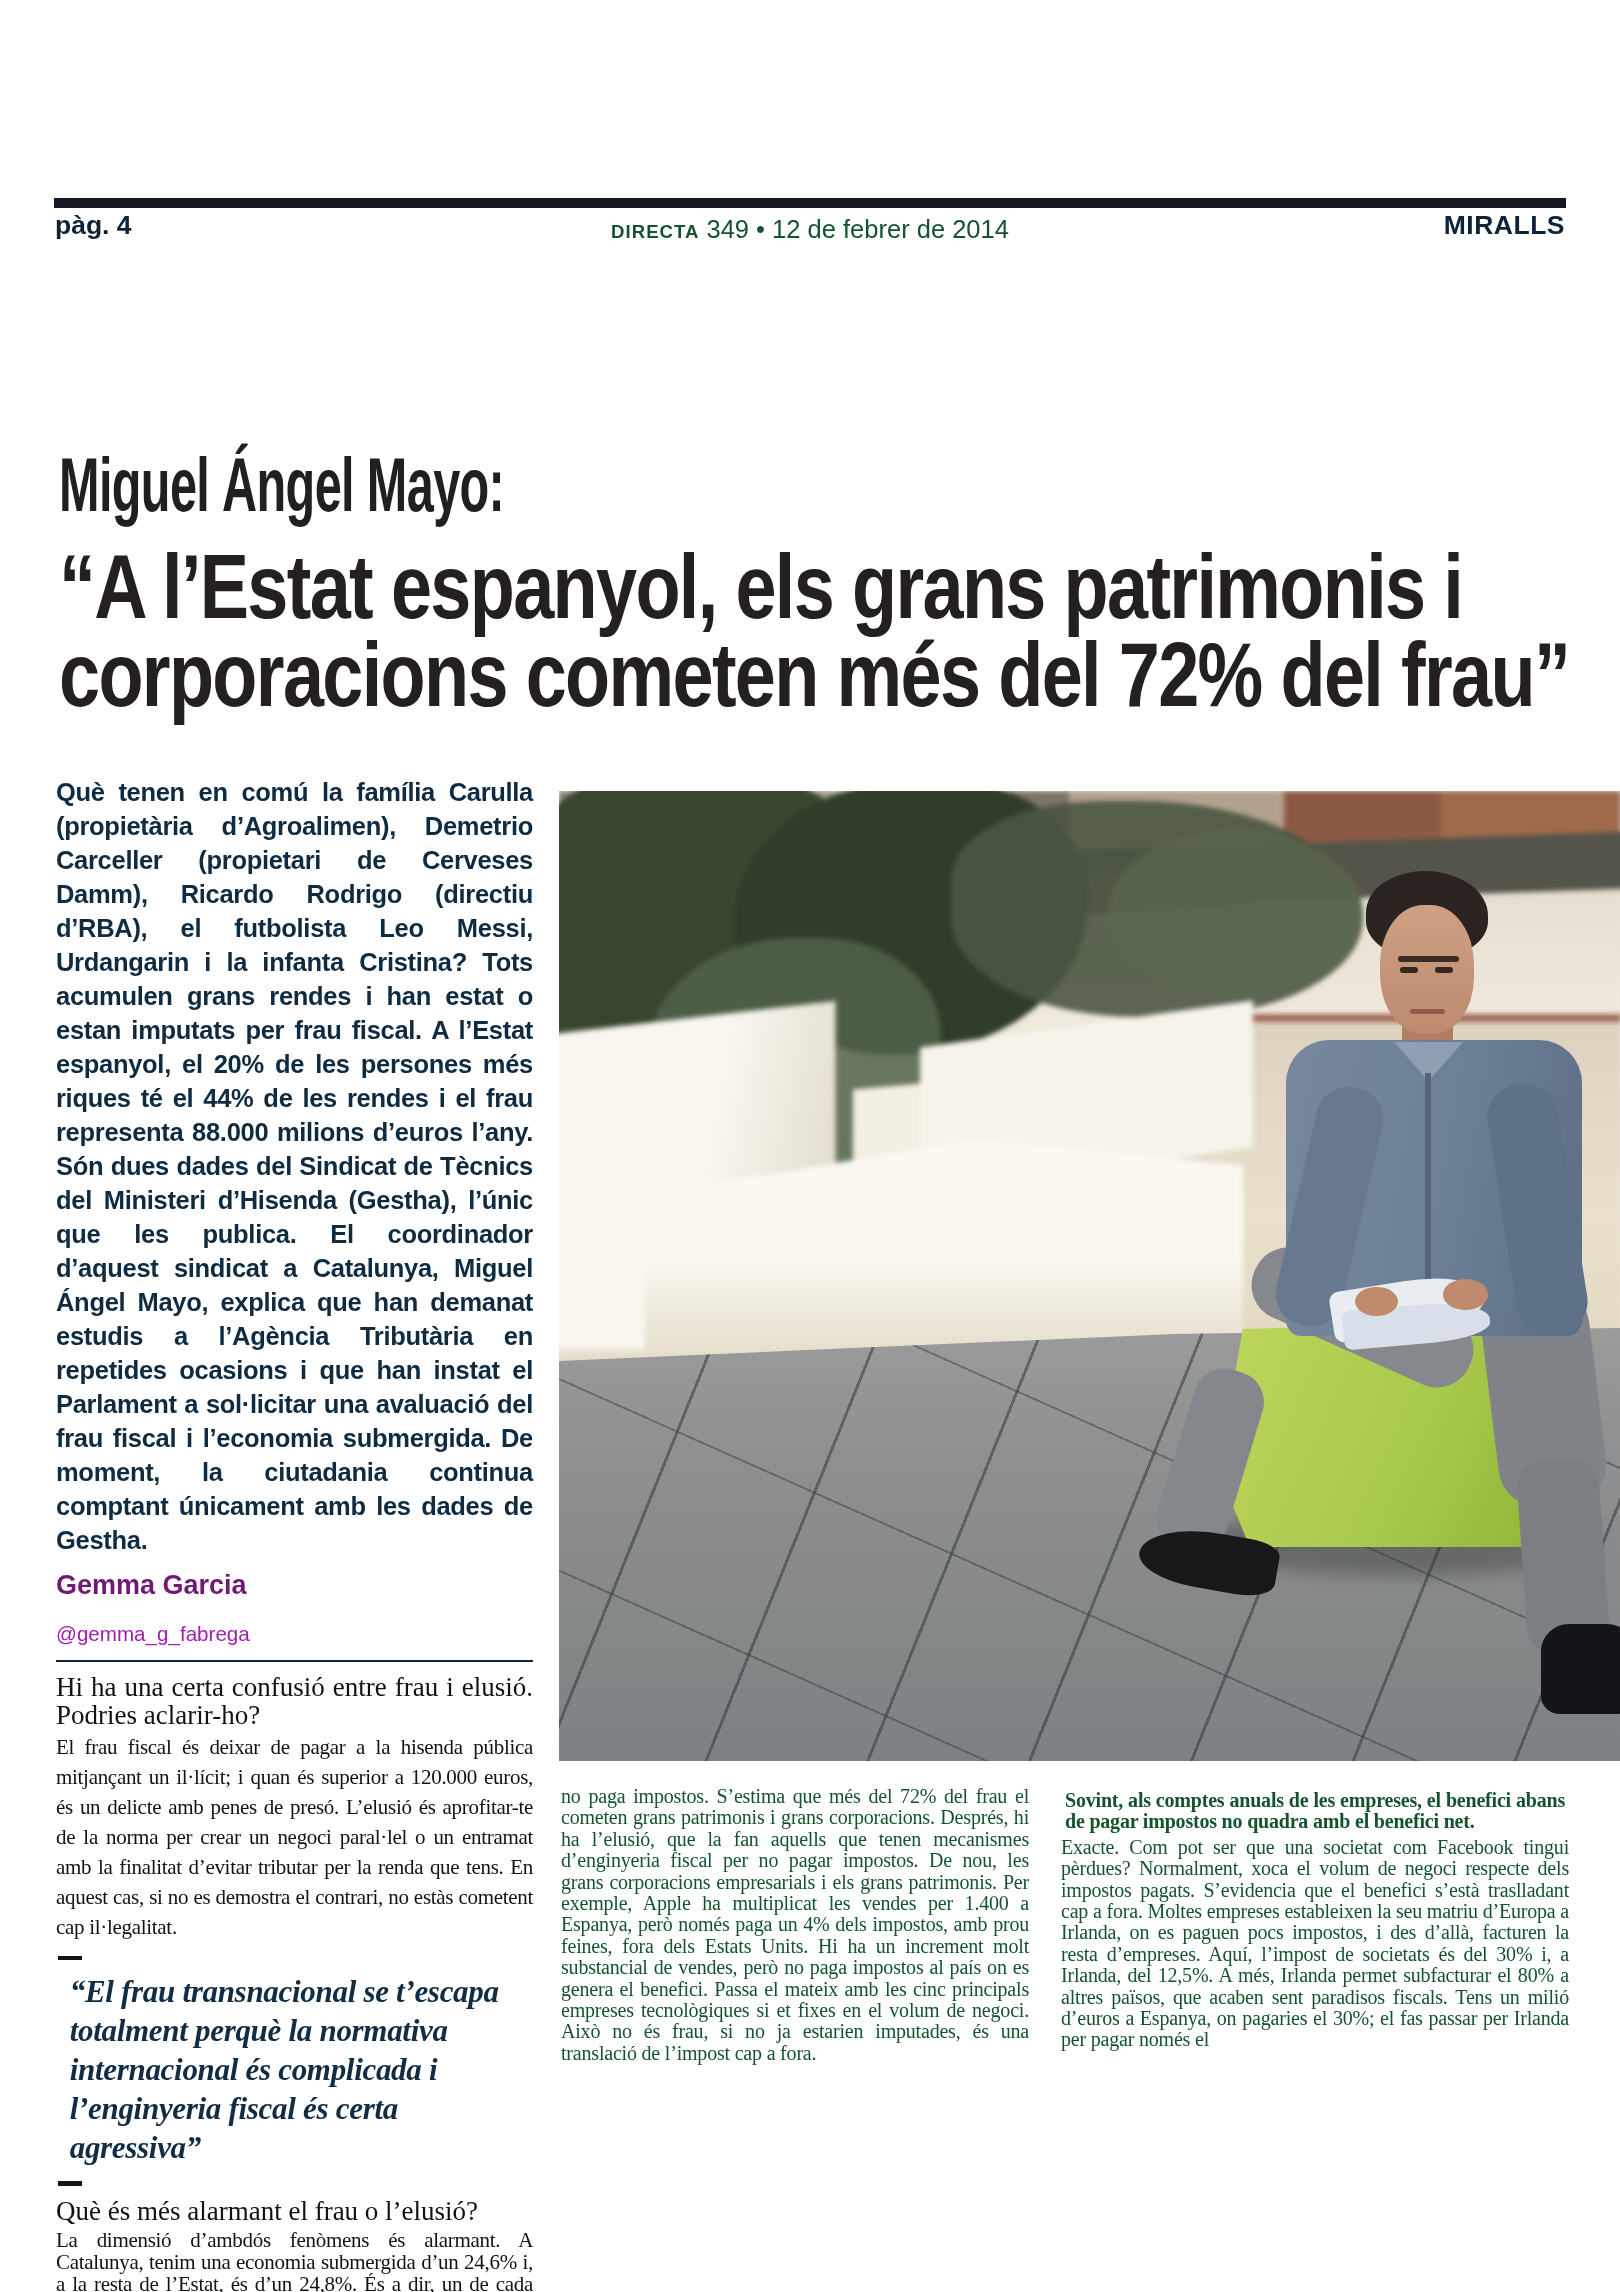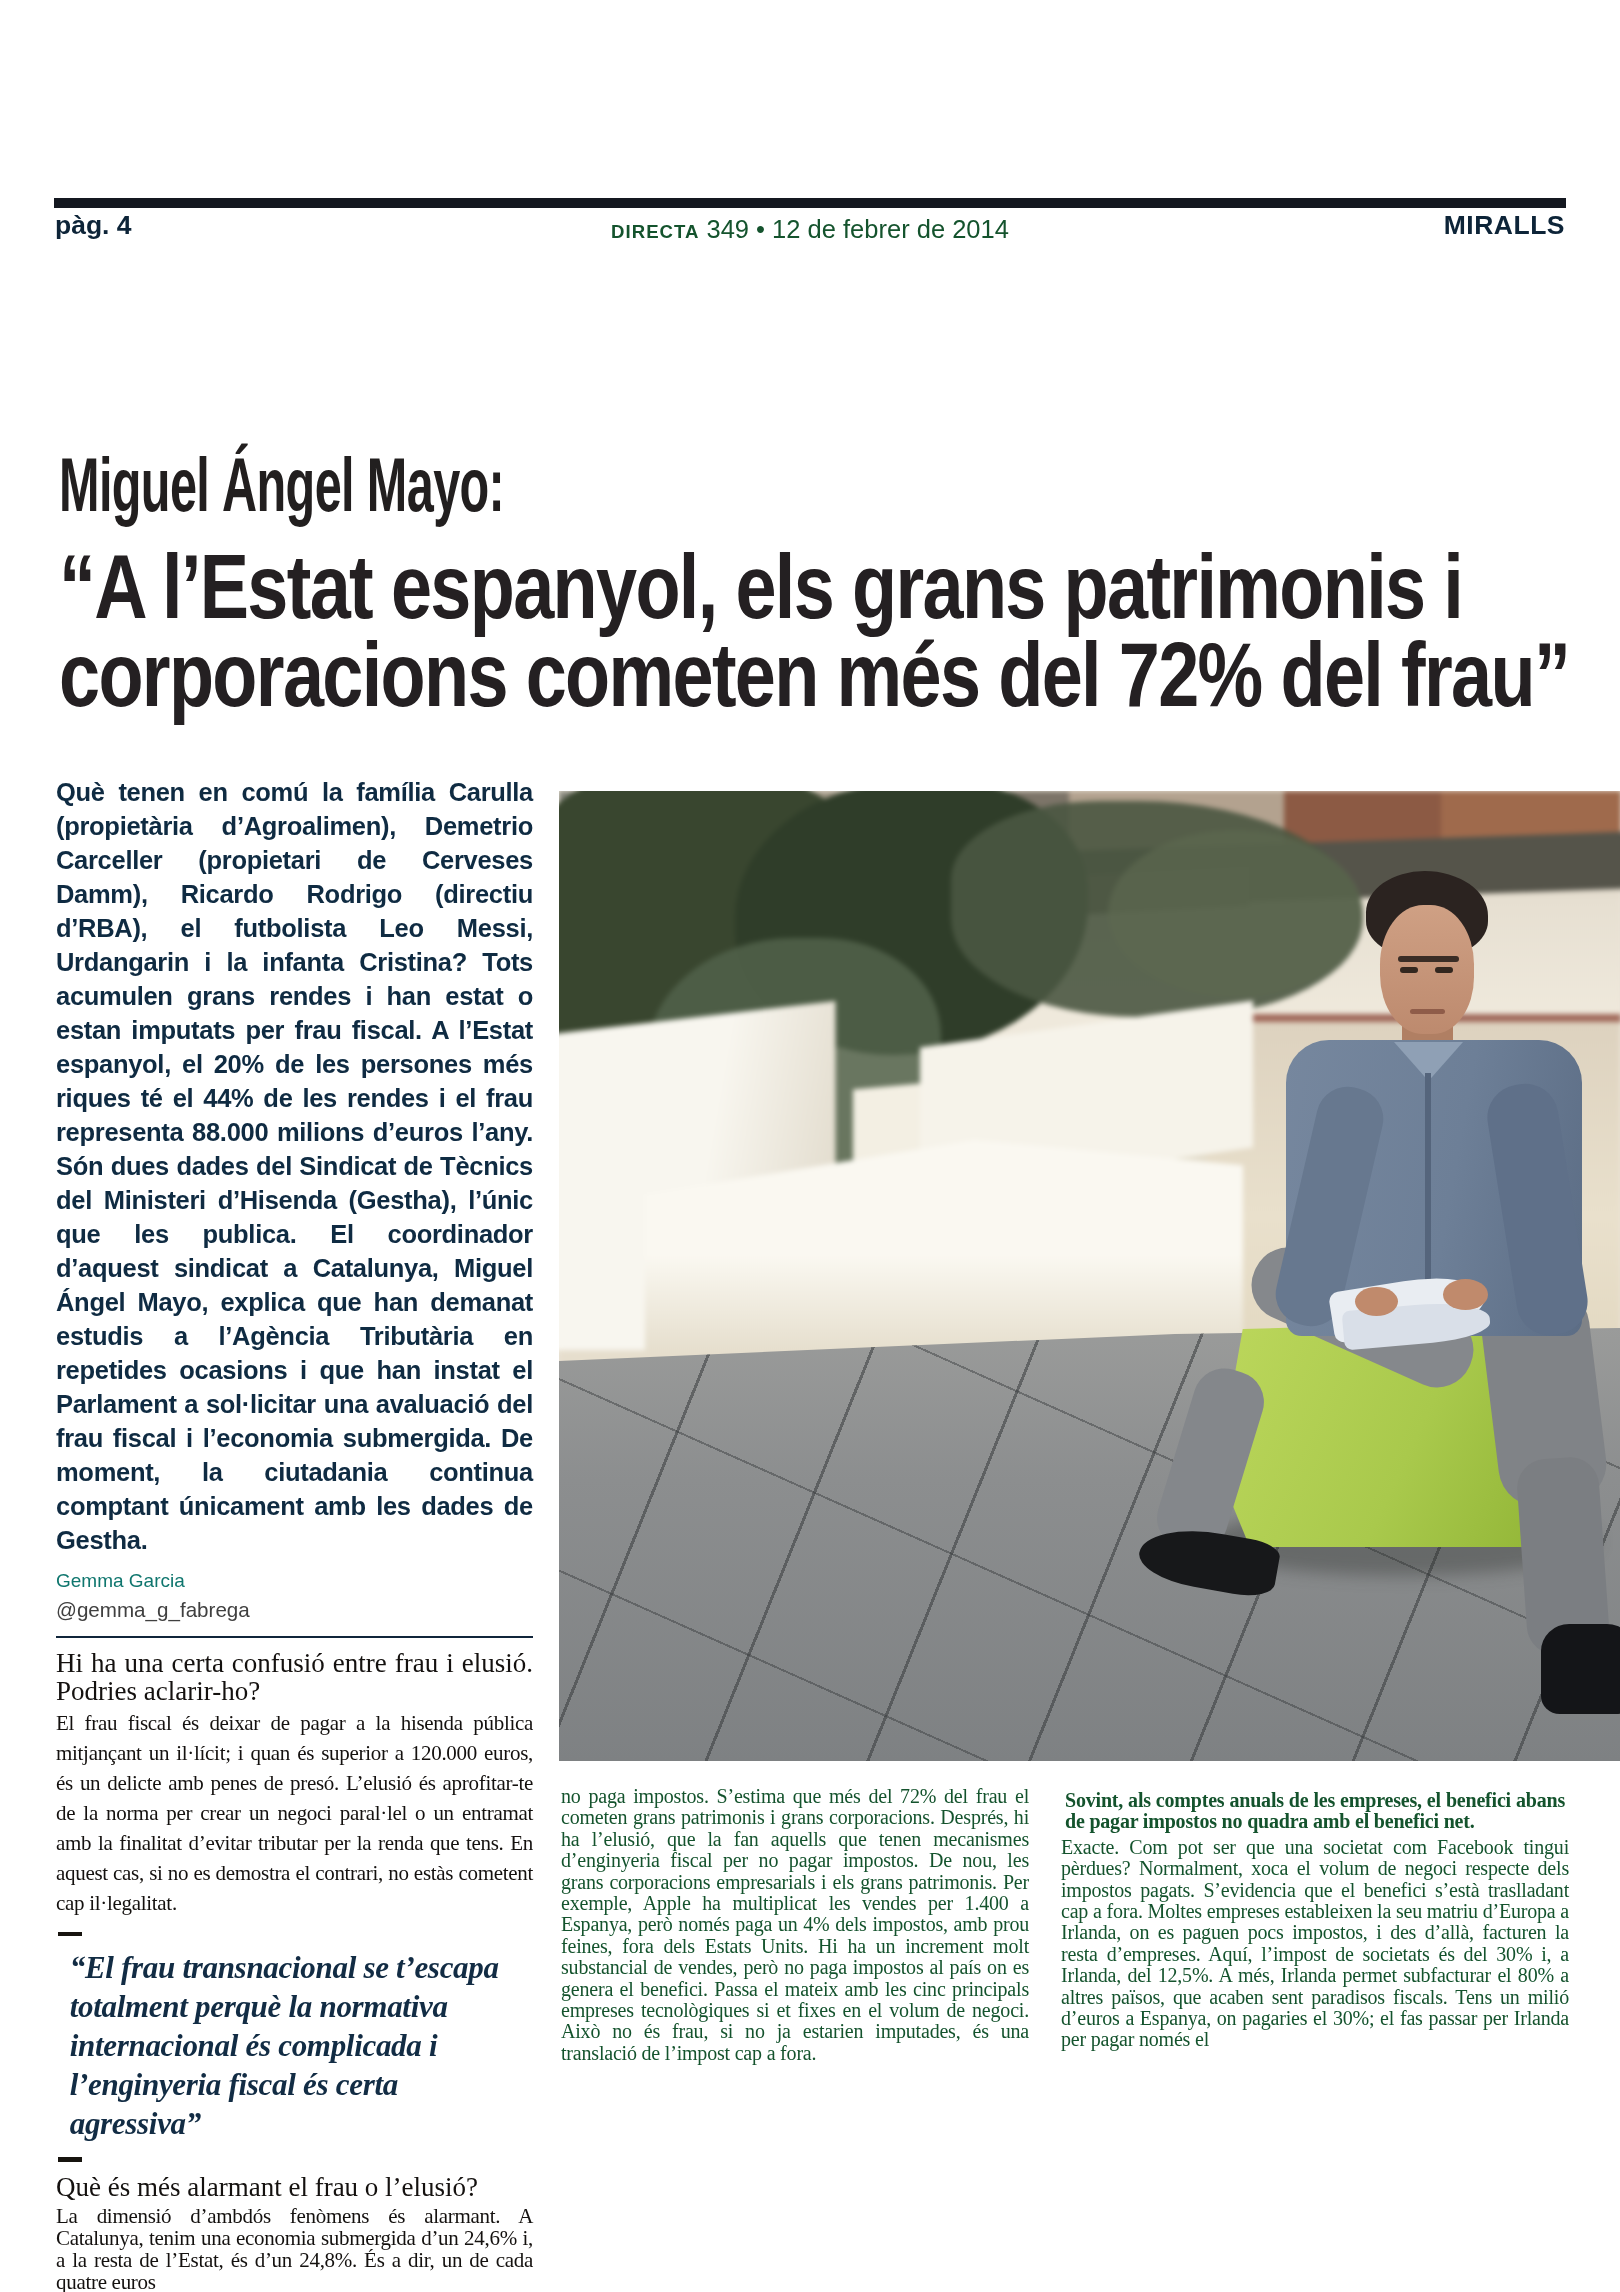--- a/index.html
+++ b/index.html
@@ -18,22 +18,22 @@
   .hl-name{font-size:76px;font-weight:bold;color:#221f1f;white-space:nowrap;
            transform:scaleX(.64);transform-origin:0 0;letter-spacing:-1px;line-height:84px;}
   .hl-quote{position:absolute;left:0;top:100px;font-weight:bold;color:#242022;font-size:90px;
             line-height:88px;white-space:nowrap;transform:scaleX(.82);transform-origin:0 0;letter-spacing:-2px;}
 
   
   .leftcol{position:absolute;left:56px;top:775px;width:477px;}
   .intro{font-size:25.5px;line-height:34px;font-weight:bold;color:#0f2b42;
          text-align:justify;letter-spacing:-0.3px;}
   .byline{margin-top:12.7px;}
-  .byline-name{font-size:19px;font-weight:normal;color:#0f766e;}
-  .byline-handle{font-size:20.6px;color:#404040;margin-top:6px;}
+  .byline-name{font-size:27px;font-weight:bold;color:#701a75;}
+  .byline-handle{font-size:20.6px;color:#a21caf;margin-top:21px;}
   .rule{border:none;border-top:2px solid #10253a;margin:14.7px 0 0 0;}
   .serif{font-family:"Liberation Serif",serif;color:#14110f;}
   .q{font-weight:normal;font-size:27px;line-height:27.4px;margin-top:11.8px;text-align:justify;}
   .a1{font-size:21px;line-height:30px;text-align:justify;margin-top:2.9px;letter-spacing:-0.3px;}
   .dash{width:23.5px;height:4.9px;background:#17140f;margin:13.7px 0 11.8px 2px;}
   .pullquote{font-family:"Liberation Serif",serif;font-style:italic;font-weight:bold;
              font-size:31px;line-height:39px;color:#122c44;padding-left:13.7px;letter-spacing:-0.3px;}
   .a2{font-size:21px;line-height:22px;text-align:justify;margin-top:3.9px;letter-spacing:-0.3px;}
 
   

